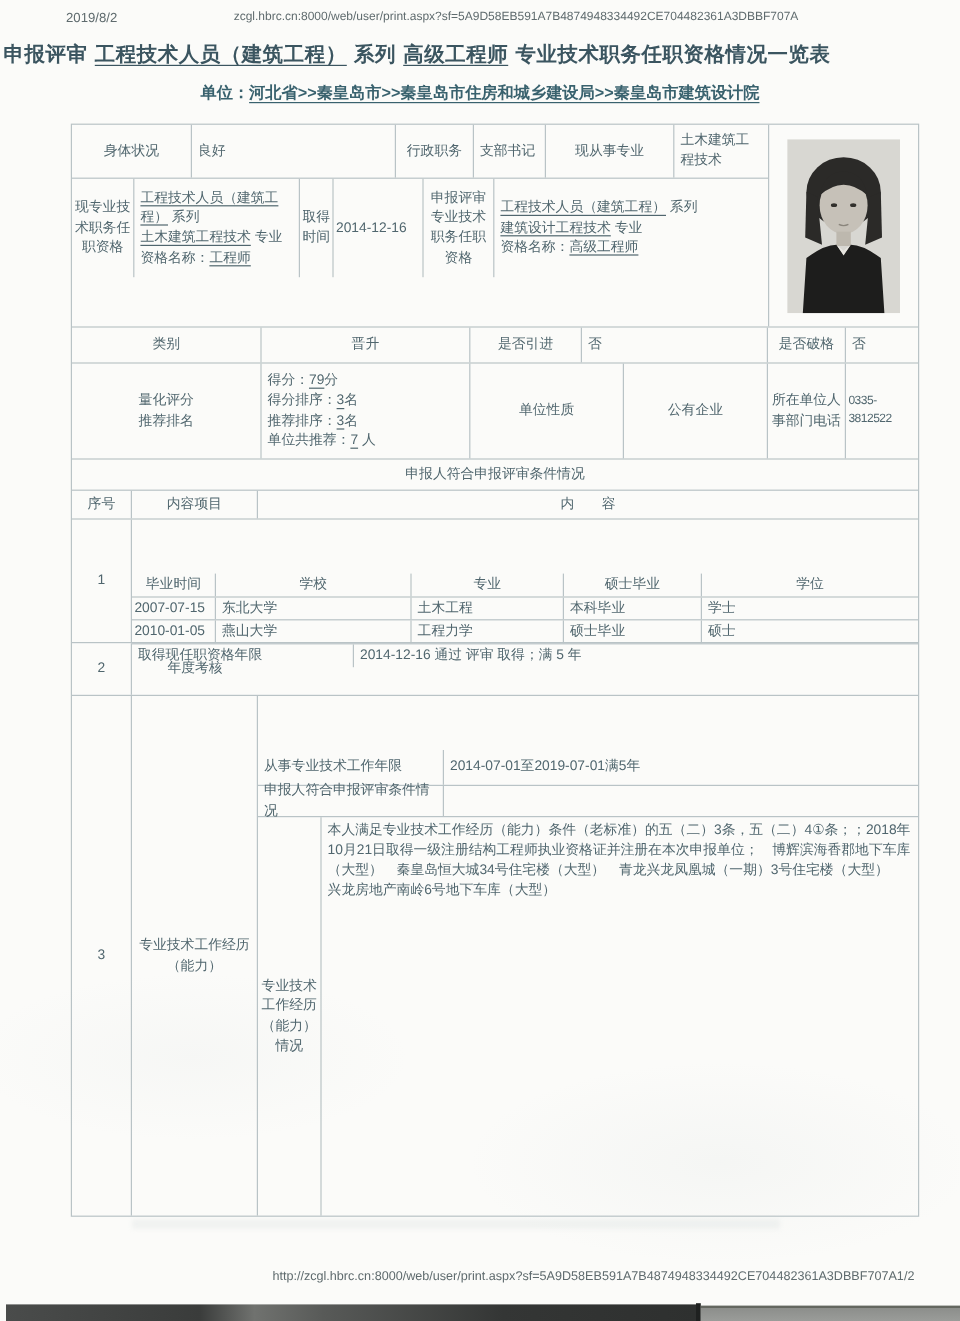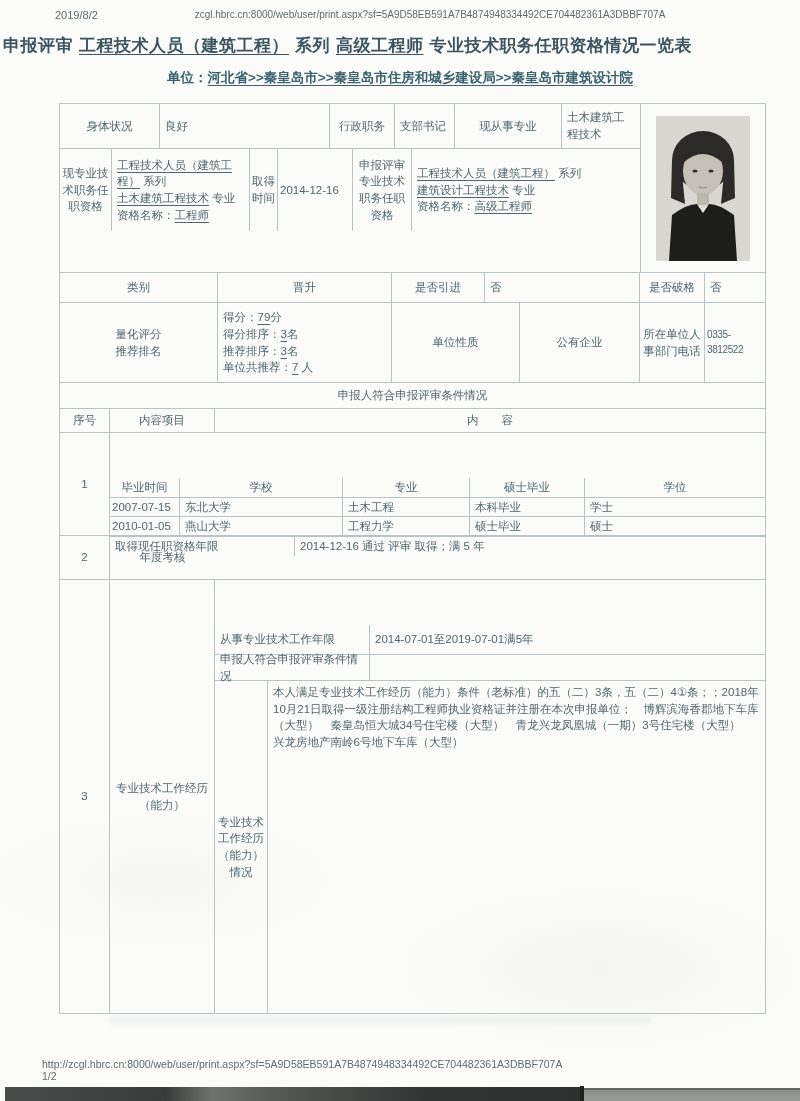--- a/index.html
+++ b/index.html
@@ -41,21 +41,21 @@
   .row>*:last-child,.srow>*:last-child{border-right:none;}
   .v{justify-content:flex-start;text-align:left;padding:1px 5px;}
   .top{align-items:flex-start;}
   .grow{flex:1 1 auto;}
   .photo-cell{flex:1 1 auto;display:flex;align-items:center;justify-content:center;
               border-left:1px solid var(--bd);}
   .small{font-size:10px;letter-spacing:-0.4px;}
   .tight{padding:1px 2px;}
   
   .pfoot{position:absolute;top:1058px;left:42px;right:38px;display:flex;
-         justify-content:flex-end;font-size:10.5px;color:#5f6b6e;flex-direction:column;}
+         justify-content:flex-end;font-size:10.5px;color:#5f6b6e;}
   .ghost{position:absolute;top:1016px;left:110px;width:540px;height:8px;
          background:#c9d2d2;opacity:.22;filter:blur(2px);}
   
   .edge{position:absolute;left:0;top:1086px;width:800px;height:15px;}
   .e1{position:absolute;left:5px;top:1px;width:575px;height:14px;
       background:linear-gradient(90deg,#4a4c4b,#3a3c3b 28%,#70726f 36%,#585a58 46%,#343635 72%,#2e302f);}
   .e2{position:absolute;left:580px;top:0;width:4px;height:15px;background:#1f2120;}
   .e3{position:absolute;left:584px;top:2px;width:216px;height:13px;
       border-top:2px solid #63665f;background:linear-gradient(180deg,#8c8e8b,#9d9f9c);}
 </style>

